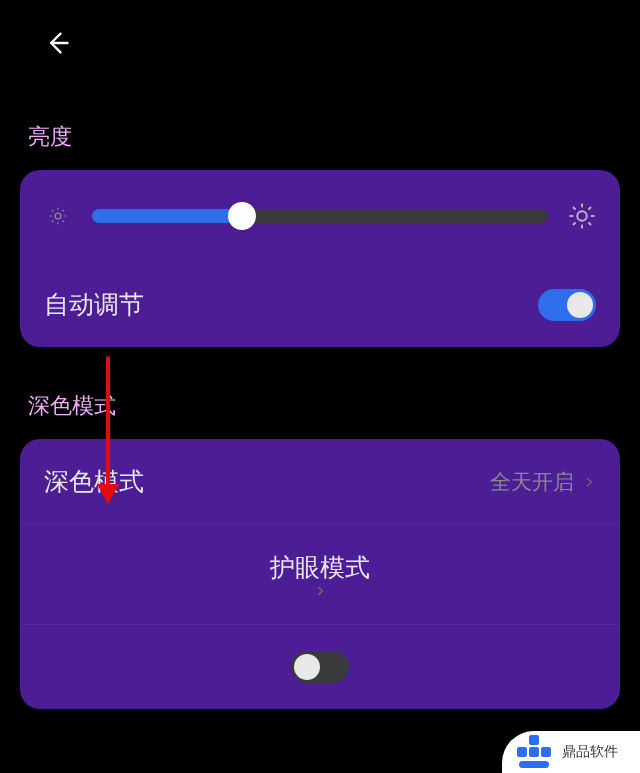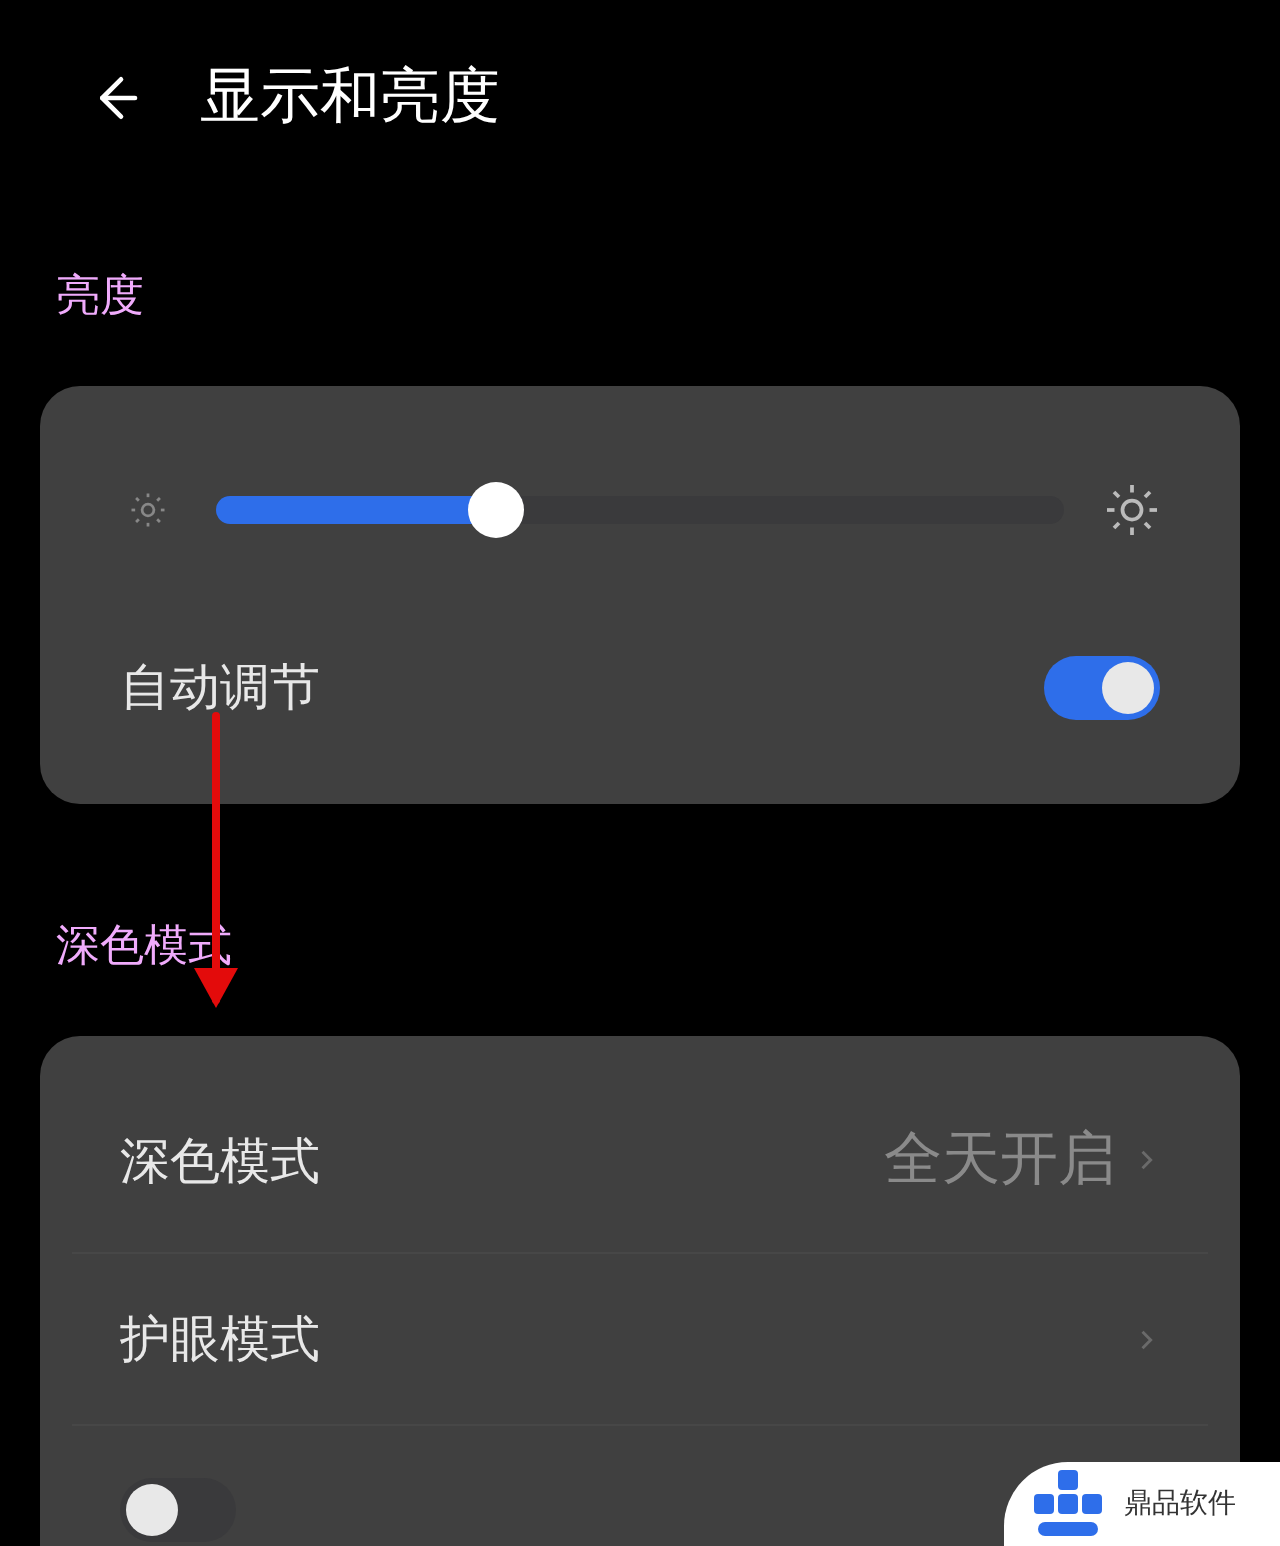--- a/index.html
+++ b/index.html
@@ -22,24 +22,24 @@
       width: 30px; height: 30px; 
       display:flex; align-items:center; justify-content:center;
       color:#fff;
     }
     .page-title { font-size: 30px; font-weight: 400; color: #fff; }
     .section-label {
       font-size: 22px; color: #f0abfc;
       padding: 44px 0 18px 28px;
     }
     .card {
-      background: #404040;
+      background: #4c1d95;
       border-radius: 20px;
-      margin: 12px 20px;
-      padding: 16px;
+      margin: 0 20px;
+      padding: 0;
     }
     
     .slider-row {
       display: flex; align-items: center;
       padding: 30px 22px 30px 22px;
       gap: 18px;
     }
     .sun-icon { 
       width: 32px; height: 32px; display:flex;align-items:center;justify-content:center;
       flex:0 0 auto; color:#888;
@@ -56,36 +56,36 @@
     }
     .slider-thumb {
       position:absolute; width:28px; height:28px; background:#fff;
       border-radius:50%; top:50%; transform:translate(-50%,-50%);
       left:33%;
     }
     .row {
       display:flex; align-items:center; justify-content:space-between;
       padding: 26px 24px;
     }
-    .row + .row { border-top: 1px solid rgba(255,255,255,0.04); }
+    .row + .row { border-top: 1px solid rgba(255,255,255,0.04); flex-direction: column; }
     .row-label { font-size: 25px; color:#e8e8e8; }
     .toggle {
       width:58px; height:32px; border-radius:20px; position:relative;
       background:#3a3a3c;
     }
     .toggle.on { background:#2e6eea; }
     .toggle-knob {
       position:absolute; width:26px; height:26px; background:#e8e8e8;
       border-radius:50%; top:3px; left:3px;
       transition:none;
     }
     .toggle.on .toggle-knob { left:auto; right:3px; }
     .row-right {
       display:flex; align-items:center; gap:8px;
-      color:#8a8a8a; font-size:29px;
+      color:#8a8a8a; font-size:21px;
     }
     .chevron { width:14px; height:14px; display:inline-flex; color:#6a6a6a;}
     
     .arrow {
       position:absolute;
       left:106px; top:356px;
       width:4px; height:146px;
       background:#e30b0b;
       border-radius:2px;
       z-index:50;
@@ -119,21 +119,20 @@
 </head>
 <body>
 
 <div class="header">
   <span class="back-icon">
     <svg viewBox="0 0 24 24" width="28" height="28" fill="none" stroke="currentColor" stroke-width="2" stroke-linecap="round" stroke-linejoin="round">
         <polyline points="15 4 7 12 15 20"></polyline>
         <line x1="7" y1="12" x2="21" y2="12"></line>
       </svg>
   </span>
-  <span class="page-title">显示和亮度</span>
 </div>
 
 <div class="section-label">亮度</div>
 
 <div class="card">
   <div class="slider-row">
     <span class="sun-icon">
       <svg viewBox="0 0 24 24" width="22" height="22" stroke="currentColor" fill="none" stroke-width="1.5">
           <circle cx="12" cy="12" r="3.2"></circle>
           <line x1="12" y1="3" x2="12" y2="5"></line>

